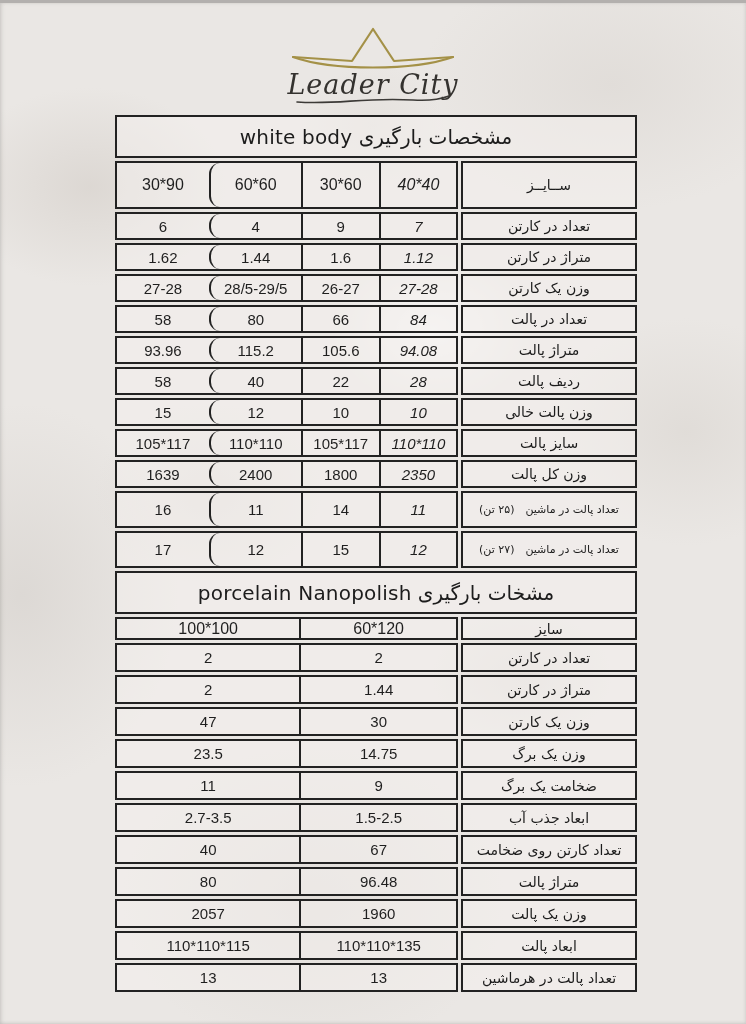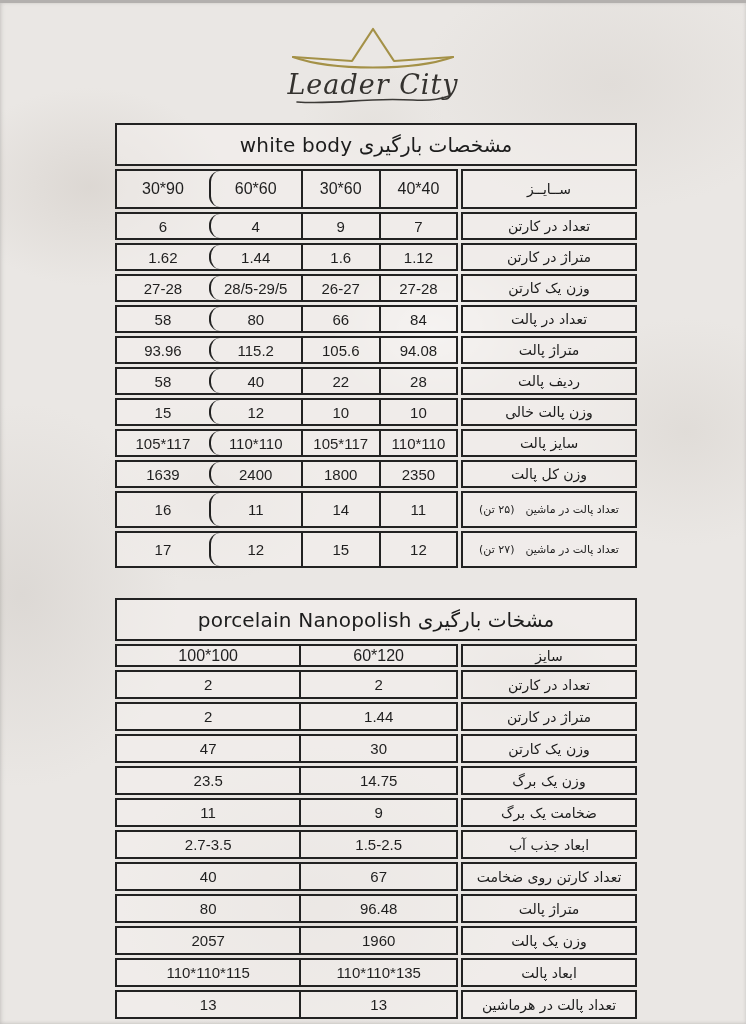--- a/index.html
+++ b/index.html
@@ -33,22 +33,22 @@
   .crown{display:block;margin:0 auto;}
   .brand{margin-top:-2px;
          font-family:"DejaVu Serif", serif;
          font-style:italic;font-size:27px;letter-spacing:1px;color:#34322f;
          white-space:nowrap;}
   .swash{display:block;margin:-6px auto 0;}
 
   
   .tbl{position:absolute;left:115px;width:522px;
        display:flex;flex-direction:column;gap:3px;}
-  .t0{top:120px;}
-  .t1{top:595px;justify-content:center;}
+  .t0{top:112px;}
+  .t1{top:568px;justify-content:center;}
 
   .ttitle,.trow .vals,.trow .lbl{
     box-sizing:border-box;
     border:2px solid #222;
     background:rgba(245,242,239,.5);
   }
   .ttitle{
     height:43px;display:flex;align-items:center;justify-content:center;
     direction:rtl;font-size:20px;letter-spacing:.2px;
   }
@@ -58,28 +58,28 @@
   .cell{
     display:flex;align-items:center;justify-content:center;
     box-sizing:border-box;min-width:0;
     font-family:"Liberation Sans", sans-serif;
     font-size:15px;color:#1f1f1f;
   }
   .cell + .cell{border-left:2px solid #222;}
   .t0 .cell:nth-child(1){flex:94 1 0;}
   .t0 .cell:nth-child(2){flex:92 1 0;border-radius:11px;}
   .t0 .cell:nth-child(3){flex:78 1 0;}
-  .t0 .cell:nth-child(4){flex:77 1 0;}
+  .t0 .cell:nth-child(4){flex:77 1 0;font-style:italic;}
   .t1 .cell:nth-child(1){flex:185 1 0;}
   .t1 .cell:nth-child(2){flex:157 1 0;}
   .trow .lbl{
     flex:0 0 176px;display:flex;align-items:center;justify-content:center;
     direction:rtl;font-size:14px;white-space:nowrap;overflow:hidden;
   }
-  .thead{height:40px;}
+  .thead{height:48px;}
   .t1 .thead{height:23px;}
   .thead .cell{font-size:16px;}
   
   .t0 .trow:nth-child(12),
   .t0 .trow:nth-child(13){height:37px;}
   .t0 .trow:nth-child(12) .lbl,
   .t0 .trow:nth-child(13) .lbl{font-size:11px;}
 </style>
 </head>
 <body>

